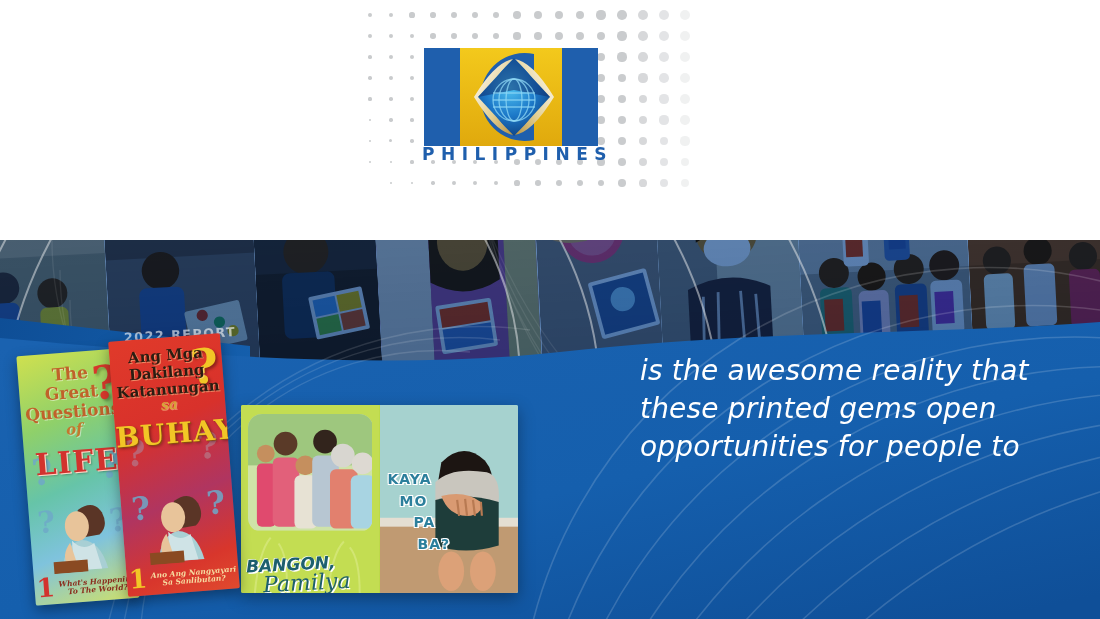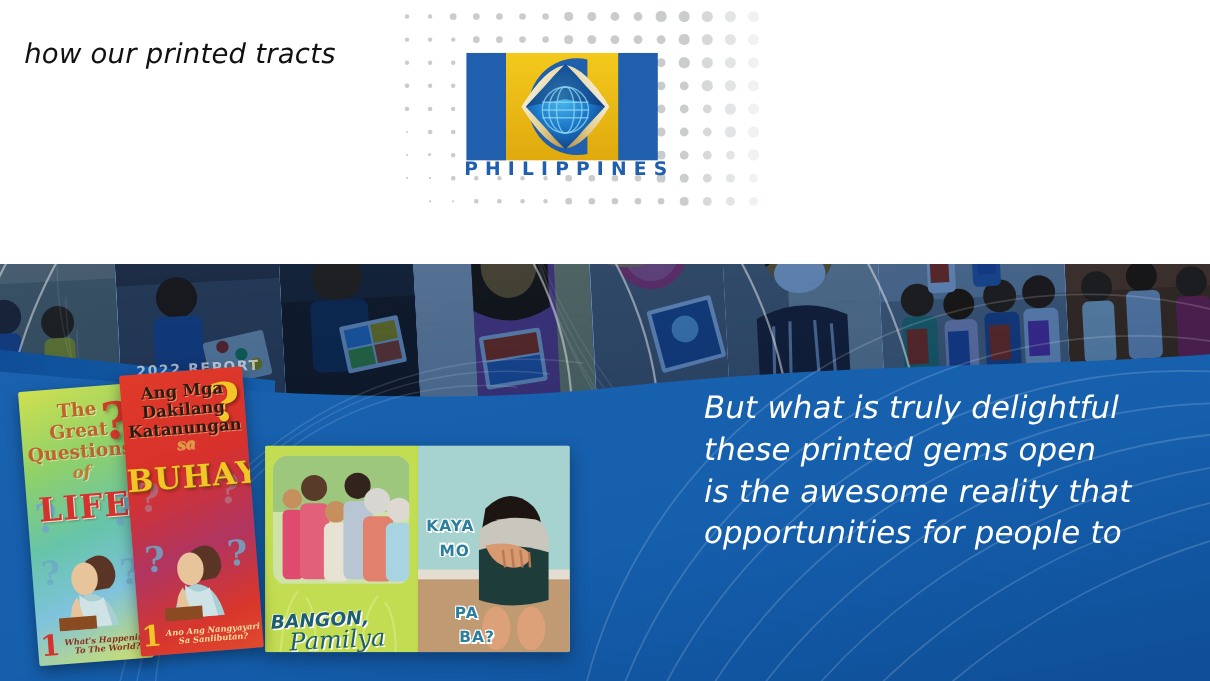--- a/index.html
+++ b/index.html
@@ -182,21 +182,21 @@
   }
   .kaya{
     position:absolute;left:8px;top:64px;z-index:6;
     font-family:"DejaVu Sans","Liberation Sans",sans-serif;
     font-weight:bold;font-size:14px;color:#2c7f9c;line-height:1.55;
     letter-spacing:1px;
     text-shadow:1.4px 1.4px 0 #ffffff,-1px -1px 0 #ffffff,1px -1px 0 #ffffff,-1px 1px 0 #ffffff;
   }
   .kaya span{display:block;}
   .kaya span:nth-child(2){margin-left:12px;}
-  .kaya span:nth-child(3){margin-left:26px;margin-top:36px;}
+  .kaya span:nth-child(3){margin-left:26px;}
   .kaya span:nth-child(4){margin-left:30px;}
 </style>
 </head>
 <body>
 
 <div id="poster">
 
   <svg class="blue-panel" viewBox="0 0 1100 619" preserveAspectRatio="none">
     <defs>
       <linearGradient id="bluegrad" x1="0" y1="0" x2="1" y2="1">
@@ -573,21 +573,20 @@
       <i style="left: 186.013px; top: 186.013px; width: 5.9744px; height: 5.9744px; background: rgb(201, 203, 205); opacity: 1;"></i>
       <i style="left: 206.792px; top: 185.792px; width: 6.416px; height: 6.416px; background: rgb(201, 203, 205); opacity: 1;"></i>
       <i style="left: 227.571px; top: 185.571px; width: 6.8576px; height: 6.8576px; background: rgb(201, 203, 205); opacity: 1;"></i>
       <i style="left: 248.35px; top: 185.35px; width: 7.2992px; height: 7.2992px; background: rgb(201, 203, 205); opacity: 0.98;"></i>
       <i style="left: 269.13px; top: 185.13px; width: 7.7408px; height: 7.7408px; background: rgb(201, 203, 205); opacity: 0.74;"></i>
       <i style="left: 289.909px; top: 184.909px; width: 8.1824px; height: 8.1824px; background: rgb(201, 203, 205); opacity: 0.51;"></i>
       <i style="left: 310.688px; top: 184.688px; width: 8.624px; height: 8.624px; background: rgb(201, 203, 205); opacity: 0.28;"></i>
     </div>
 
   <div class="headline">
-    <div>how our printed tracts</div>
   </div>
 
   <div class="logo">
     <svg class="logo-mark" viewBox="0 0 190 98">
       <defs>
         <linearGradient id="goldg" x1="0" y1="0" x2="0" y2="1">
           <stop offset="0%" stop-color="#F3C91C"></stop>
           <stop offset="100%" stop-color="#E0A90D"></stop>
         </linearGradient>
         <radialGradient id="gemg" cx="0.45" cy="0.38" r="0.75">
@@ -627,23 +626,22 @@
         <ellipse cx="98" cy="52" rx="15" ry="21"></ellipse>
         <path d="M77,45 L119,45"></path>
         <path d="M77,59 L119,59"></path>
         <path d="M77,52 L119,52"></path>
       </g>
     </svg>
     <div class="logo-word">PHILIPPINES</div>
   </div>
 
   <div class="quote">
-    <div>But what is truly delightful</div>
+    <div>is the awesome reality that</div>
     <div>these printed gems open</div>
-    <div>is the awesome reality that</div>
     <div>opportunities for people to</div>
   </div>
 
   <div class="tract t1">
     <span class="qm" style="right:4px;top:6px;font-size:46px;color:#d8382c;text-shadow:2px 2px 3px rgba(0,0,0,.3);">?</span>
     <span class="qm" style="left:6px;top:96px;font-size:36px;color:#6fa8c8;opacity:.85;">?</span>
     <span class="qm" style="right:8px;top:92px;font-size:38px;color:#6fa8c8;opacity:.85;">?</span>
     <span class="qm" style="left:8px;top:150px;font-size:30px;color:#6fa8c8;opacity:.8;">?</span>
     <span class="qm" style="right:6px;top:152px;font-size:32px;color:#6fa8c8;opacity:.8;">?</span>
 

